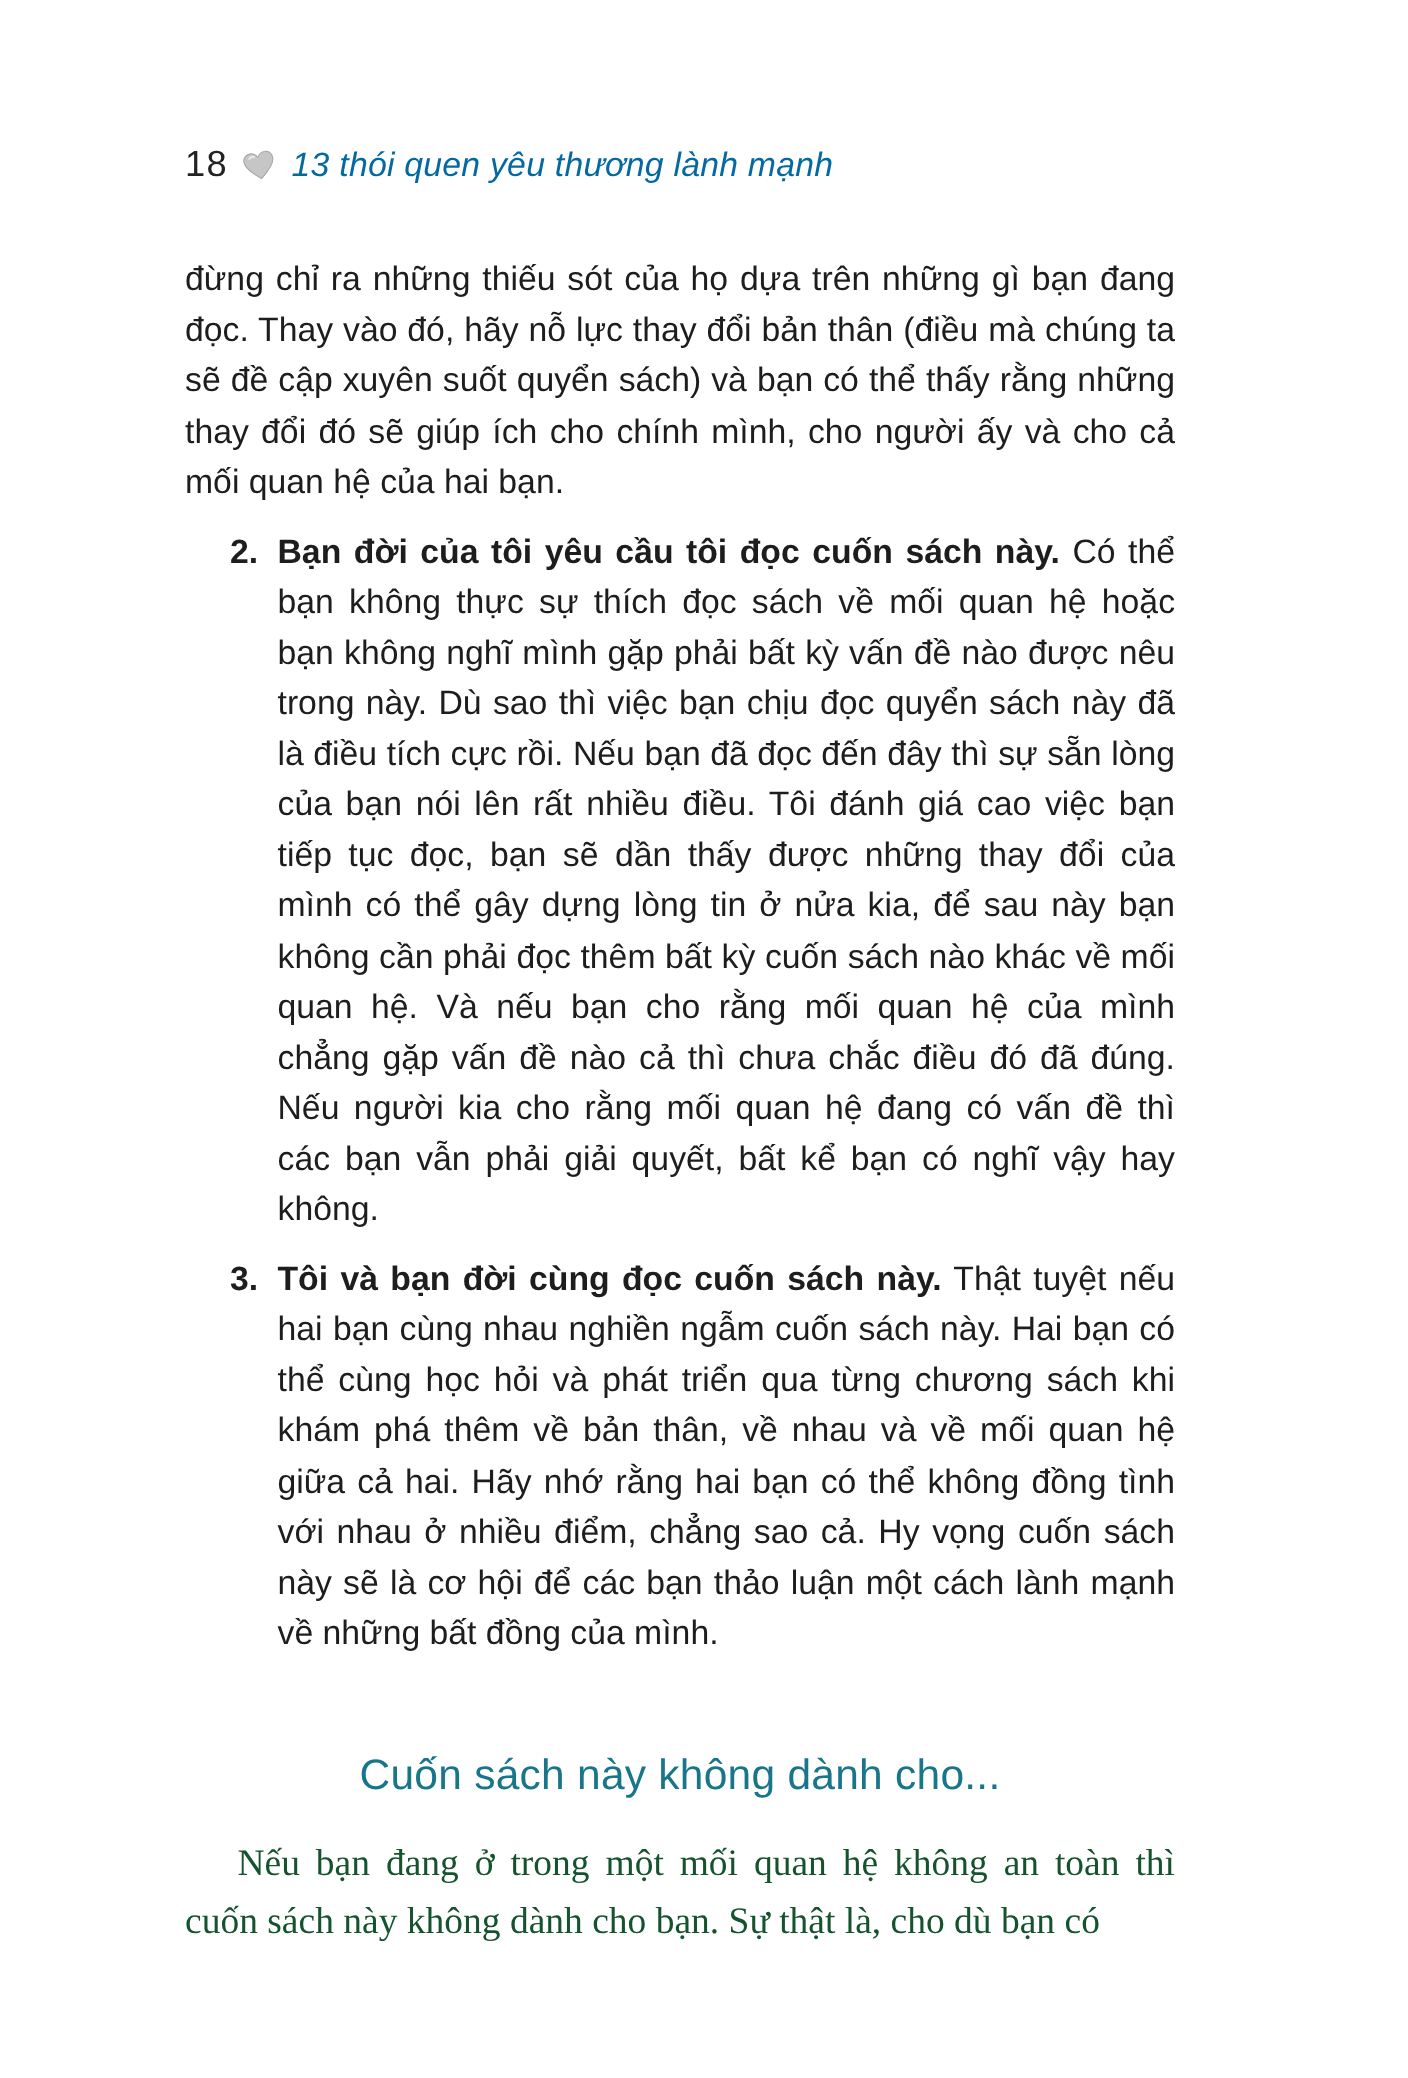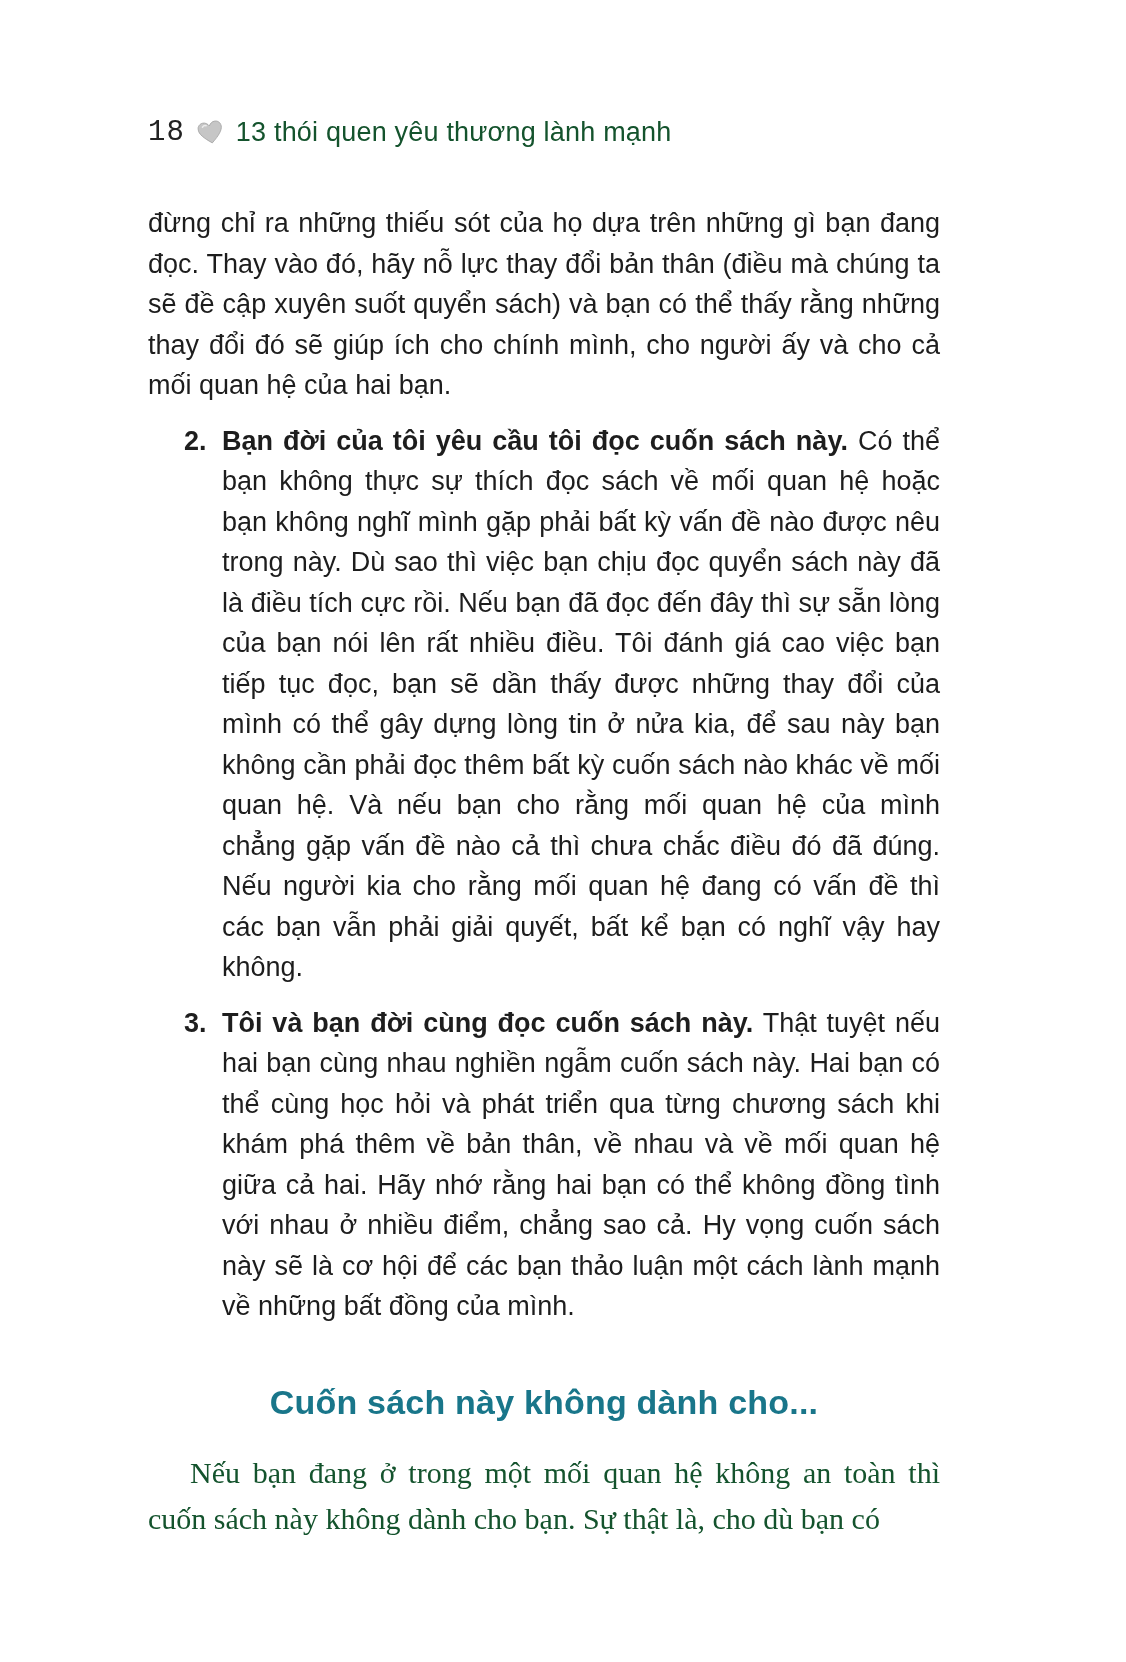--- a/index.html
+++ b/index.html
@@ -18,32 +18,33 @@
   }
   .header {
     display: flex;
     align-items: center;
     gap: 13px;
     margin-bottom: 54px;
   }
   .page-num {
     font-size: 29px;
     color: #222;
-    font-family: Liberation Mono, monospace;
+    font-family: Liberation Sans, sans-serif;
     letter-spacing: 1px;
   }
   .heart {
     width: 25px;
     height: 23px;
     transform: rotate(-10deg);
     flex: 0 0 auto;
   }
   .book-title {
+    font-style: italic;
     font-size: 27px;
-    color: #14532d;
+    color: #0369a1;
     letter-spacing: 0.2px;
   }
   .para {
     font-size: 27px;
     line-height: 40.5px;
     text-align: justify;
     color: #1d1d1d;
   }
   .hang { }
   .list-item {
@@ -54,24 +55,24 @@
   .list-num {
     position: absolute;
     left: -38px;
     top: 0;
     font-weight: bold;
     font-size: 27px;
     line-height: 40.5px;
   }
   .lead { font-weight: bold; }
   .section-heading {
-    margin-top: 56px;
+    margin-top: 74px;
     text-align: center;
     font-size: 34px;
-    font-weight: bold;
+    font-weight: normal;
     color: #19768a;
     letter-spacing: 0.2px;
   }
   .serif-para {
     margin-top: 28px;
     font-family: "Liberation Serif", serif;
     font-size: 30px;
     line-height: 46px;
     color: #14532d;
     text-align: justify;

